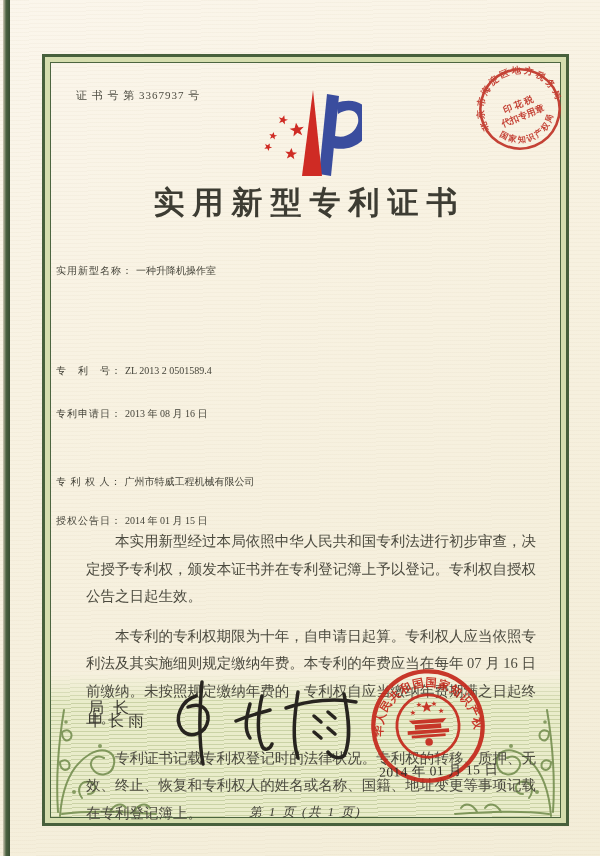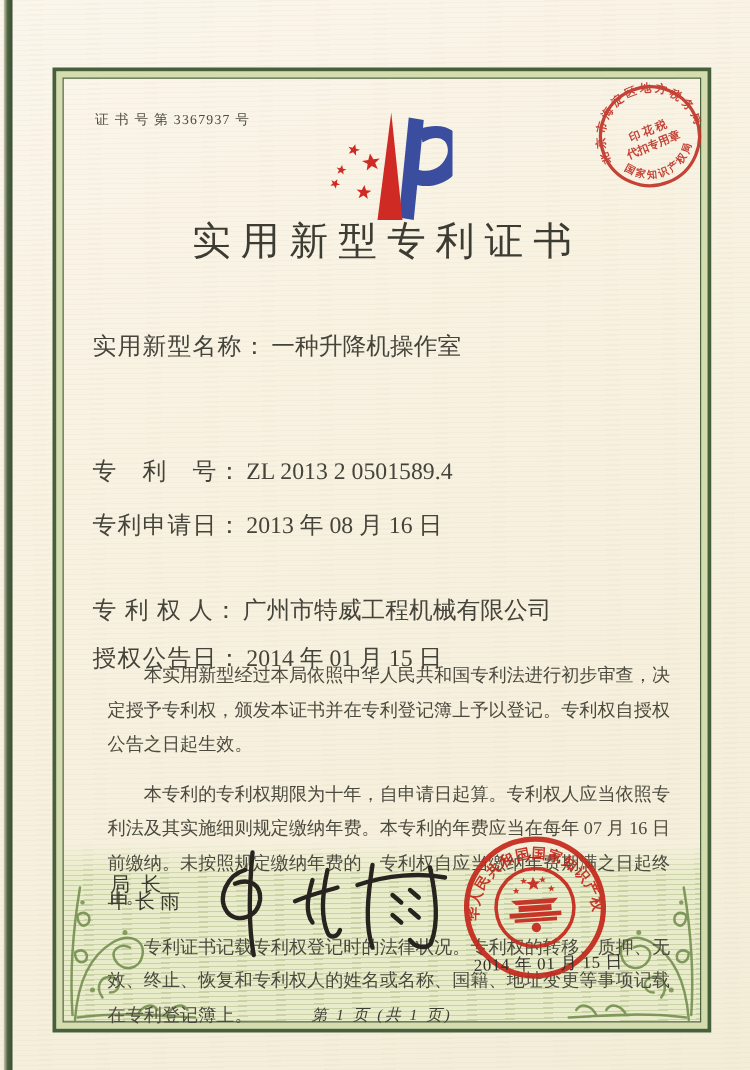--- a/index.html
+++ b/index.html
@@ -28,23 +28,23 @@
   .frame { position:absolute; left:42px; top:54px; width:527px; height:772px;
     border:3px solid #47603c; box-shadow:inset 0 0 0 5px #d5ddae; z-index:3; pointer-events:none; }
   .frame-inner-line { position:absolute; left:50px; top:62px; width:511px; height:756px;
     border:1px solid #4c6540; z-index:3; pointer-events:none; }
 
   .cert-number { position:absolute; left:76px; top:88px; font-size:11px; color:#4c4b41;
     letter-spacing:1px; z-index:4; }
 
   .logo { position:absolute; left:250px; top:84px; width:112px; height:106px; z-index:4; }
 
-  .title { position:absolute; left:42px; top:172px; width:527px; text-align:center;
-    font-size:31px; font-weight:normal; letter-spacing:8px; text-indent:8px; color:#3d3c33; z-index:4; }
-  .field-row { position:absolute; left:74px; font-size:19px; color:#45443a; white-space:nowrap; z-index:4; }
+  .title { position:absolute; left:42px; top:182px; width:527px; text-align:center;
+    font-size:31px; font-weight:bold; letter-spacing:8px; text-indent:8px; color:#3d3c33; z-index:4; }
+  .field-row { position:absolute; left:56px; font-size:10px; color:#45443a; white-space:nowrap; z-index:4; }
   .field-row .lab { letter-spacing:1px; }
   .field-row .val { margin-left:3px; }
   .row-0 { top:264px; } .row-1 { top:321px; } .row-2 { top:364px; }
   .row-3 { top:407px; } .row-4 { top:451px;margin-top:24px; } .row-5 { top:494px;margin-top:20px; }
 
   .paragraphs { position:absolute; left:74px; top:516px; width:474px; z-index:4;
     font-size:14.5px; line-height:27.5px; color:#4b4a3f; text-align:justify; }
   .paragraphs p { margin:12px; text-indent:2em; }
 
   .director-label { position:absolute; left:88px; top:698px; font-size:16px;

